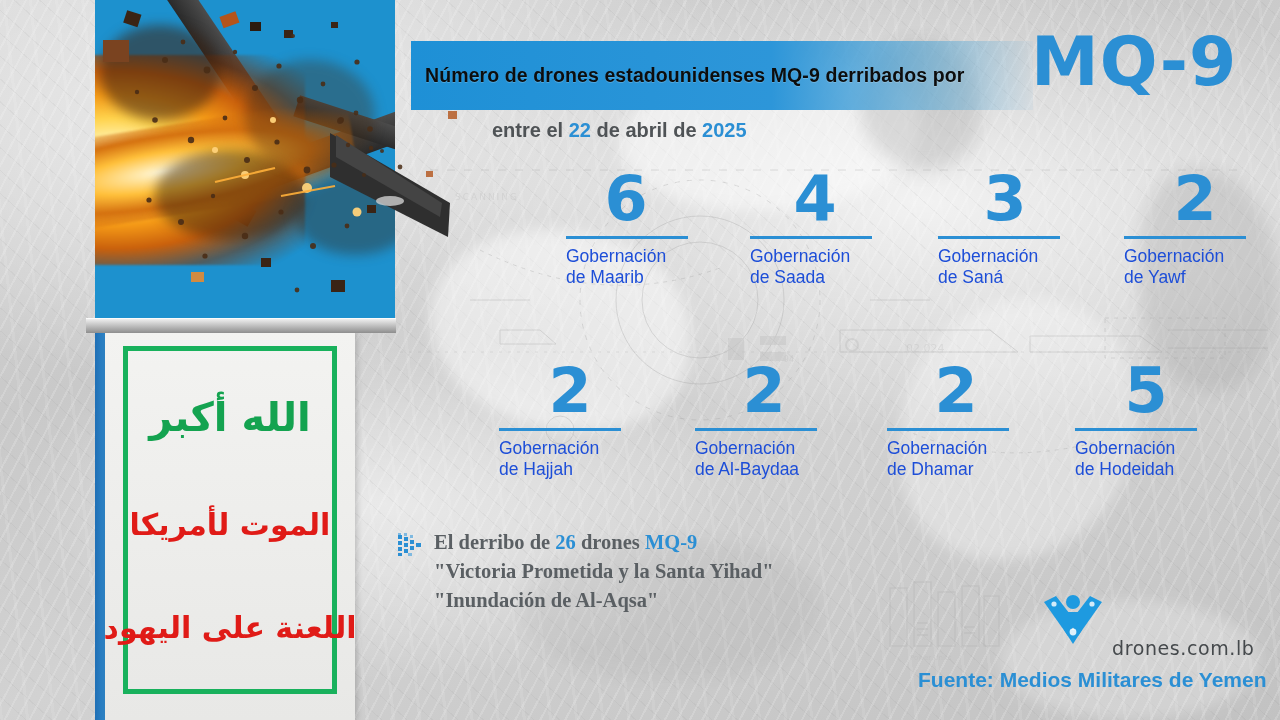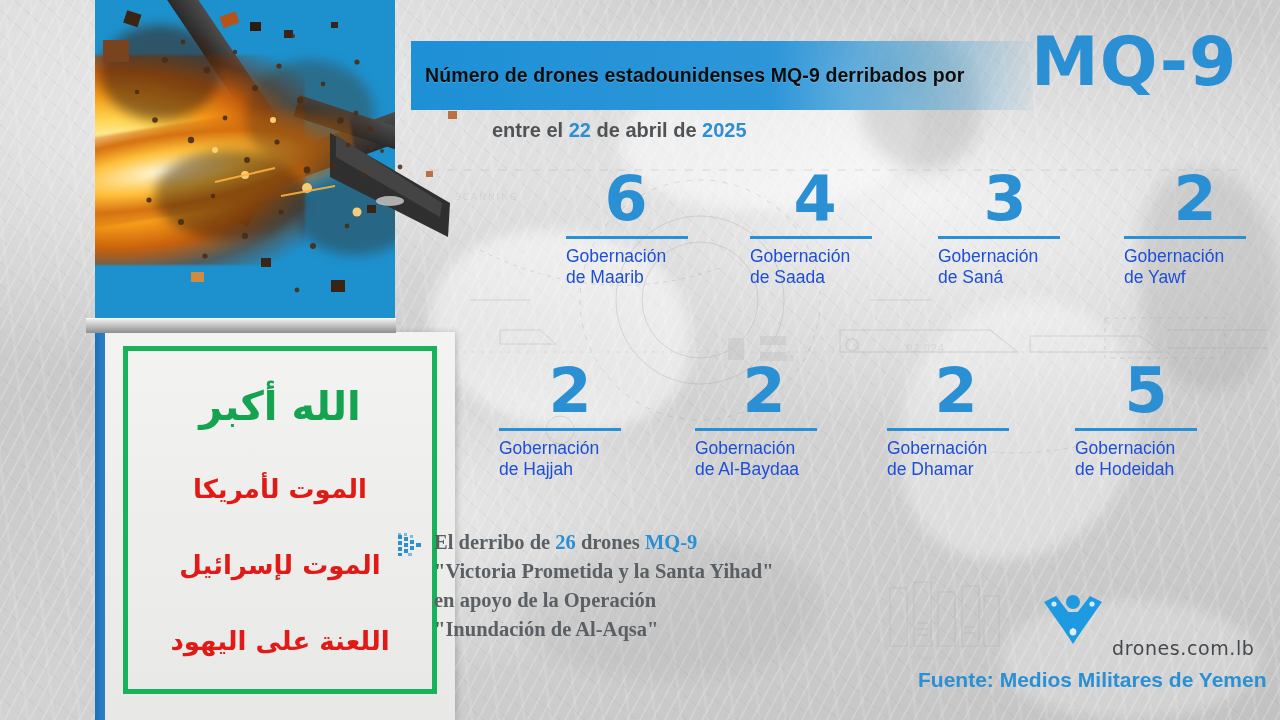--- a/index.html
+++ b/index.html
@@ -45,32 +45,32 @@
 
   
   .wing-out{position:absolute;left:330px;top:105px;width:140px;height:230px;overflow:hidden;z-index:3;}
 
   
   .poster-strip{position:absolute;left:95px;top:325px;width:10px;height:395px;
     background:linear-gradient(90deg,#1f6fb5,#2f86c9);z-index:5;}
   .poster-rod{position:absolute;left:86px;top:318px;width:310px;height:14px;
     background:linear-gradient(180deg,#efefef,#b9b9b9 55%,#8e8e8e);z-index:6;
     border-top:1px solid #fbfbfb;}
-  .poster{position:absolute;left:105px;top:332px;width:350px;height:388px;
+  .poster{position:absolute;left:105px;top:332px;width:250px;height:388px;
     background:linear-gradient(180deg,#f3f3f1,#e8e8e6);z-index:5;
     box-shadow:2px 0 6px rgba(0,0,0,.18);}
   .poster-inner{position:absolute;left:18px;top:14px;right:18px;bottom:26px;
     border:5px solid #18b15c;padding:10px 8px;box-sizing:border-box;
     display:flex;flex-direction:column;justify-content:space-around;align-items:center;}
   .ar{direction:rtl;unicode-bidi:bidi-override;white-space:nowrap;
     font-family:"DejaVu Sans",sans-serif;font-weight:bold;line-height:1;}
   .ar-green{color:#14a350;}
   .ar-red{color:#e01b17;}
   .ar-1{font-size:40px;}
-  .ar-m{font-size:26px;letter-spacing:1px;}
+  .ar-m{font-size:30px;letter-spacing:1px;}
   .ar-5{font-size:36px;}
 
   
   .banner{position:absolute;left:411px;top:41px;width:622px;height:69px;z-index:8;
     background:linear-gradient(90deg,#1e90d6 0%,#2d96d9 58%,rgba(86,168,214,.55) 85%,rgba(150,195,225,.12) 100%);
     display:flex;flex-direction:column;justify-content:center;padding-left:14px;box-sizing:border-box;}
   .banner-line{color:#0d0d0d;font-size:19.5px;font-weight:bold;line-height:1.42;
     letter-spacing:.1px;text-shadow:0 1px 0 rgba(255,255,255,.18);}
   .mq9-big{position:absolute;left:1031px;top:28px;z-index:9;
     color:#2b8fd4;font-size:68px;font-weight:bold;letter-spacing:1px;
@@ -288,21 +288,20 @@
       </g>
     </svg>
   </div>
 
   <div class="poster-rod"></div>
   <div class="poster-strip"></div>
   <div class="poster">
     <div class="poster-inner">
       <div class="ar ar-1 ar-green">الله أكبر</div>
       <div class="ar ar-m ar-red">الموت لأمريكا</div>
-      <div class="ar ar-m ar-red">الموت لإسرائيل</div>
       <div class="ar ar-m ar-red">اللعنة على اليهود</div>
     </div>
   </div>
 
   <div class="banner">
     <div class="banner-line">Número de drones estadounidenses MQ-9 derribados por</div>
   </div>
   <div class="mq9-big">MQ-9</div>
 
   <div class="subdate">
@@ -381,21 +380,20 @@
         <rect x="0" y="0" width="3" height="2"></rect>
           <rect x="6" y="0" width="3" height="3"></rect>
         <rect x="12" y="2" width="3" height="3"></rect>
           <rect x="10" y="20" width="4" height="3"></rect>
       </g>
     </svg>
     <div class="sum-line">
       <span>El derribo de </span><span class="hl">26</span><span> drones </span><span class="hl">MQ-9</span>
     </div>
     <div class="sum-line">"Victoria Prometida y la Santa Yihad"</div>
-    <div class="sum-line">en apoyo de la Operación</div>
     <div class="sum-line hl">"Inundación de Al-Aqsa"</div>
   </div>
 
   <svg class="logo" viewBox="0 0 62 54">
     <g fill="#1e9ae0">
       <path d="M2 10 L14 4 L34 30 L26 44 Z"></path>
       <path d="M60 10 L48 4 L28 30 L36 44 Z"></path>
       <path d="M22 38 L31 52 L40 38 Z"></path>
       <circle cx="31" cy="10" r="7"></circle>
       <path d="M24 20 h14 v10 l-7 6 l-7 -6 z"></path>

